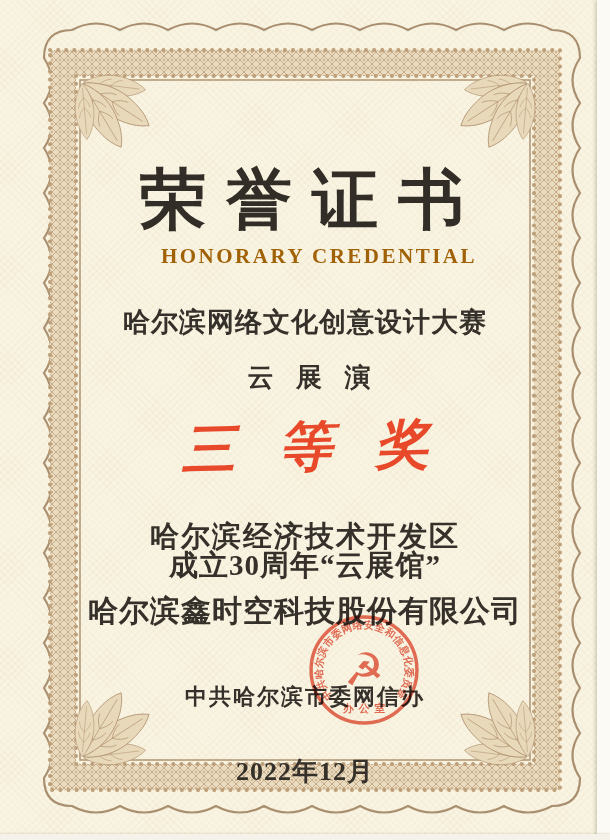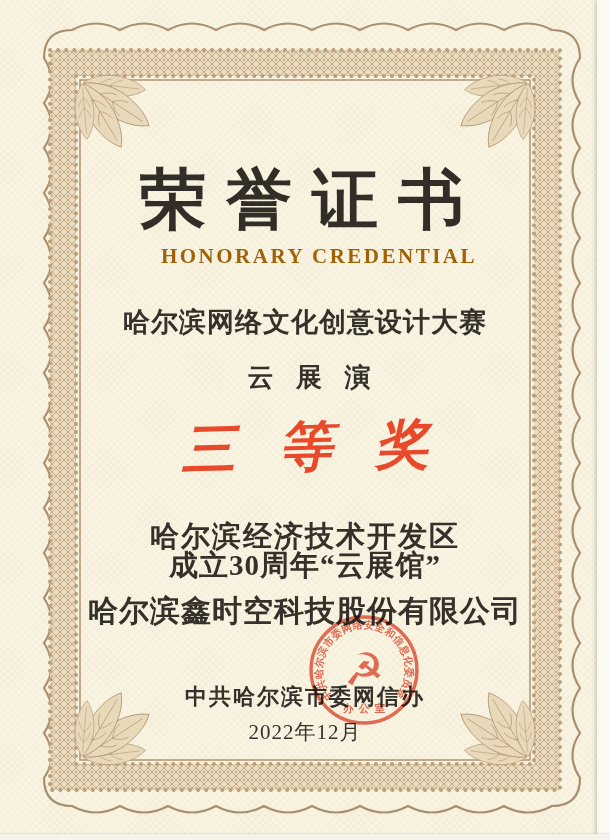--- a/index.html
+++ b/index.html
@@ -20,21 +20,21 @@
   .award{
     top:414px;font-size:54px;font-weight:700;font-style:italic;
     letter-spacing:12px;padding-left:12px;box-sizing:border-box;
     color:#e8492b;transform:rotate(-1.5deg);
     font-family:"DejaVu Serif","Liberation Serif",cursive,serif;
   }
   .proj1{top:519px;font-size:29px;font-weight:700;letter-spacing:2px;}
   .proj2{top:548px;font-size:29px;font-weight:700;letter-spacing:1px;}
   .recipient{top:593px;font-size:30px;font-weight:700;letter-spacing:1px;font-family:Liberation Serif, serif;}
   .issuer{top:684px;font-size:22px;font-weight:600;letter-spacing:2px;}
-  .date{top:720px;font-size:21px;font-weight:400;letter-spacing:1px;}
+  .date{top:756px;font-size:26px;font-weight:700;letter-spacing:1px;}
   .seal{
     position:absolute;left:307px;top:613px;width:114px;height:114px;
     mix-blend-mode:multiply;opacity:.82;
   }
   .scan-right{
     position:absolute;right:0;top:0;bottom:0;width:13px;
     background:#fbfaf4;box-shadow:-2px 0 3px rgba(120,110,90,.28);
   }
   .scan-bottom{
     position:absolute;left:0;right:0;bottom:0;height:6px;

